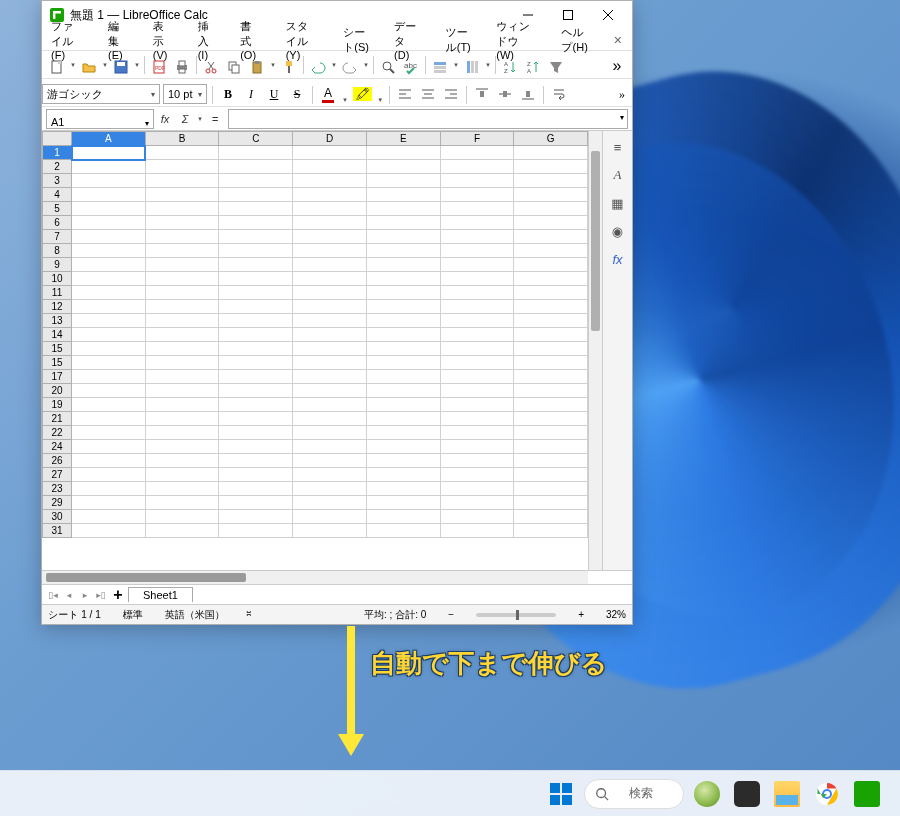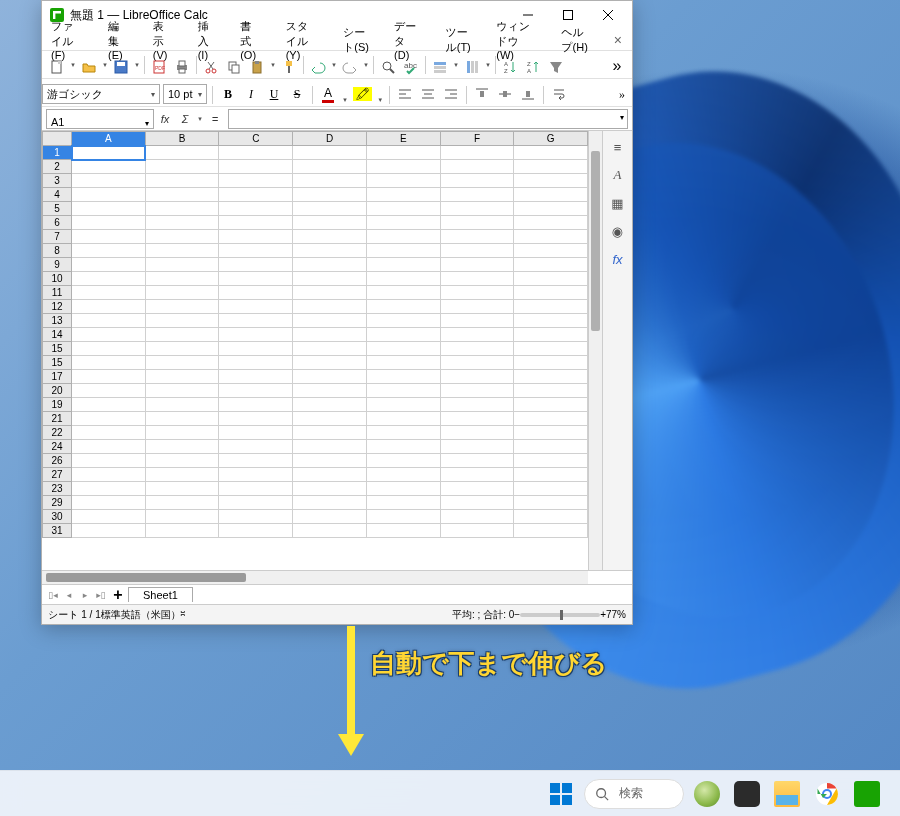--- a/index.html
+++ b/index.html
@@ -48,39 +48,39 @@
 .vscroll .thumb{position:absolute;top:20px;left:2px;right:2px;height:180px;background:#b0b0b0;border-radius:2px}
 .sidepanel{width:30px;background:#f4f4f4;border-left:1px solid #ccc;display:flex;flex-direction:column;align-items:center;padding-top:6px;gap:8px}
 .sidebtn{width:20px;height:20px;display:flex;align-items:center;justify-content:center;font-size:13px;color:#555}
 .hscroll-row{height:14px;display:flex;border-top:1px solid #ccc}
 .hscroll{flex:1;background:#f0f0f0;position:relative;margin-right:44px}
 .hscroll .thumb{position:absolute;left:4px;top:2px;bottom:2px;width:200px;background:#9a9a9a;border-radius:2px}
 .tabrow{height:20px;display:flex;align-items:center;border-top:1px solid #ccc;font-size:11px;padding:0 4px;gap:2px}
 .tabnav{width:14px;text-align:center;color:#888;font-size:9px}
 .addtab{width:16px;font-size:16px;font-weight:bold;text-align:center}
 .sheettab{padding:1px 14px;border:1px solid #aaa;border-bottom:none;background:#fff;font-size:11px}
-.statusbar{height:20px;display:flex;align-items:center;border-top:1px solid #ccc;font-size:10px;padding:0 6px;gap:0;background:#f4f4f4}
+.statusbar{height:20px;display:flex;align-items:center;border-top:1px solid #ccc;font-size:10px;padding:0 6px;gap:22px;background:#f4f4f4}
 .statusbar .sp{flex:0 0 auto}
 .statusbar .fill{flex:1}
 .zoom-slider{width:80px;height:4px;background:#ccc;position:relative;border-radius:2px}
 .zoom-slider::after{content:"";position:absolute;left:50%;top:-3px;width:3px;height:10px;background:#666}
 .annotation{position:absolute;left:370px;top:646px;font-size:26px;font-weight:bold;color:#ffd633;text-shadow:-1px -1px 0 #1a3d6b,1px -1px 0 #1a3d6b,-1px 1px 0 #1a3d6b,1px 1px 0 #1a3d6b,0 0 4px rgba(0,0,0,.4)}
 .arrow-down{position:absolute;left:342px;top:626px;width:18px;height:130px}
 .arrow-down .shaft{position:absolute;left:5px;top:0;width:8px;height:110px;background:#ffe838}
 .arrow-down .head{position:absolute;left:-4px;bottom:0;width:0;height:0;border-left:13px solid transparent;border-right:13px solid transparent;border-top:22px solid #ffe838}
 .arrow-up{position:absolute;left:358px;top:-1px;width:26px;height:36px}
 .arrow-up .head{position:absolute;top:0;left:0;width:0;height:0;border-left:13px solid transparent;border-right:13px solid transparent;border-bottom:22px solid #ff4a8d}
 .arrow-up .shaft{position:absolute;left:9px;top:20px;width:8px;height:18px;background:#ff4a8d}
 .taskbar{position:absolute;left:0;right:0;bottom:0;height:46px;background:rgba(243,246,252,.92);backdrop-filter:blur(10px);display:flex;align-items:center;justify-content:center;gap:6px;border-top:1px solid rgba(0,0,0,.05)}
 .taskbar .spacer-left{flex:1}
 .taskbar .spacer-right{width:10px}
 .tb-icon{width:34px;height:34px;border-radius:4px;display:flex;align-items:center;justify-content:center}
 .win-logo{width:22px;height:22px;display:grid;grid-template:1fr 1fr/1fr 1fr;gap:2px}
 .win-logo div{background:#0078d4}
-.searchbox{height:30px;width:100px;background:#fff;border-radius:15px;display:flex;align-items:center;padding:0 10px;gap:10px;font-size:12px;color:#666;border:1px solid #ddd}
+.searchbox{height:30px;width:100px;background:#fff;border-radius:15px;display:flex;align-items:center;padding:0 10px;gap:20px;font-size:12px;color:#666;border:1px solid #ddd}
 .searchbox svg{width:14px;height:14px}
 .app-ico{width:26px;height:26px;border-radius:5px}
 </style>
 </head>
 <body>
 
 <div class="desktop-bg">
   <div class="swirl"></div>
 </div>
 
@@ -673,21 +673,21 @@
   <div class="statusbar">
     <span class="sp">シート 1 / 1</span>
     <span class="sp">標準</span>
     <span class="sp">英語（米国）</span>
     <span class="sp">⎶</span>
     <span class="fill"></span>
     <span class="sp">平均: ; 合計: 0</span>
     <span class="sp">−</span>
     <div class="zoom-slider"></div>
     <span class="sp">+</span>
-    <span class="sp">77%</span>
+    <span class="sp">32%</span>
   </div>
 </div>
 
 <div class="arrow-down">
   <div class="shaft"></div>
     <div class="head"></div>
 </div>
 <div class="annotation">自動で下まで伸びる</div>
 
 <div class="taskbar">

